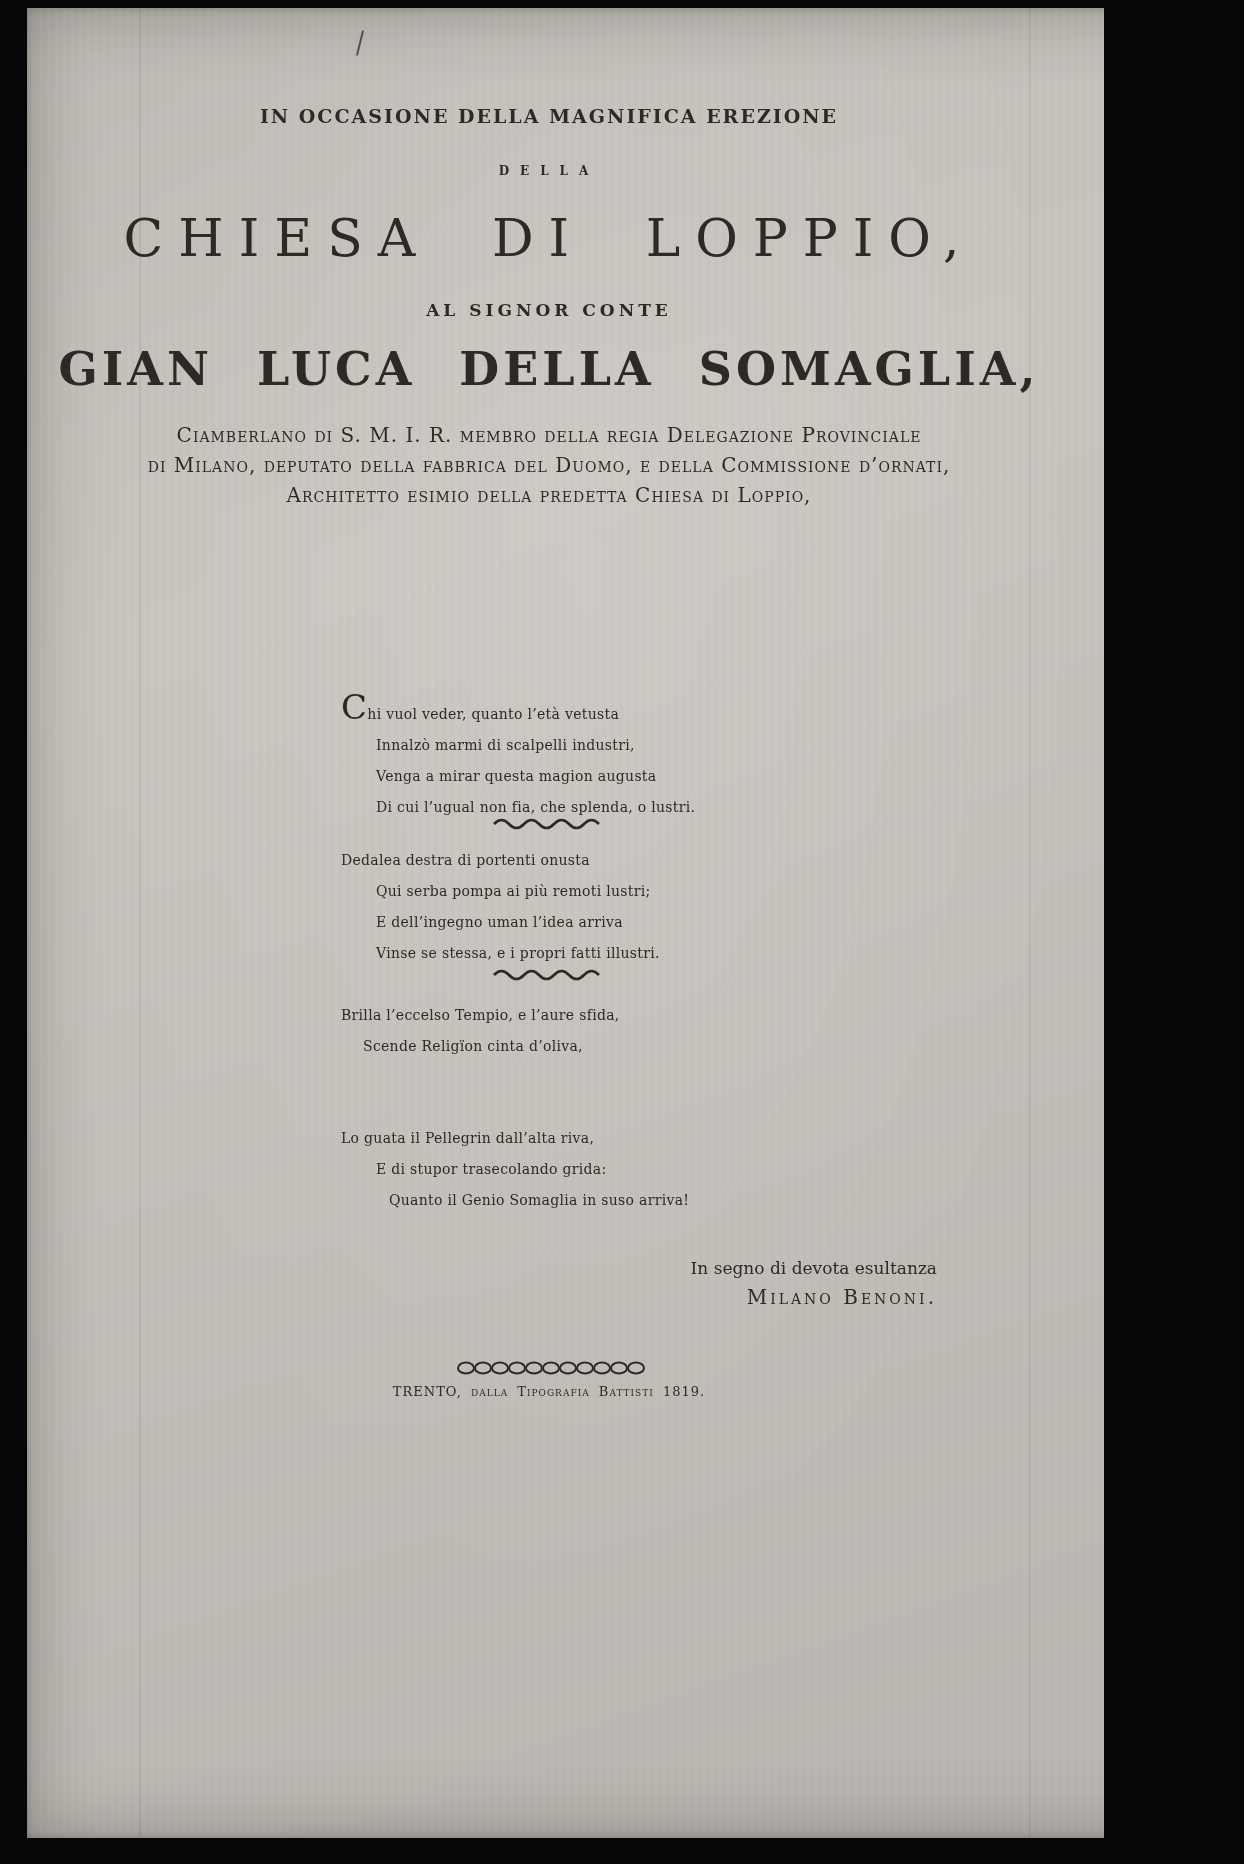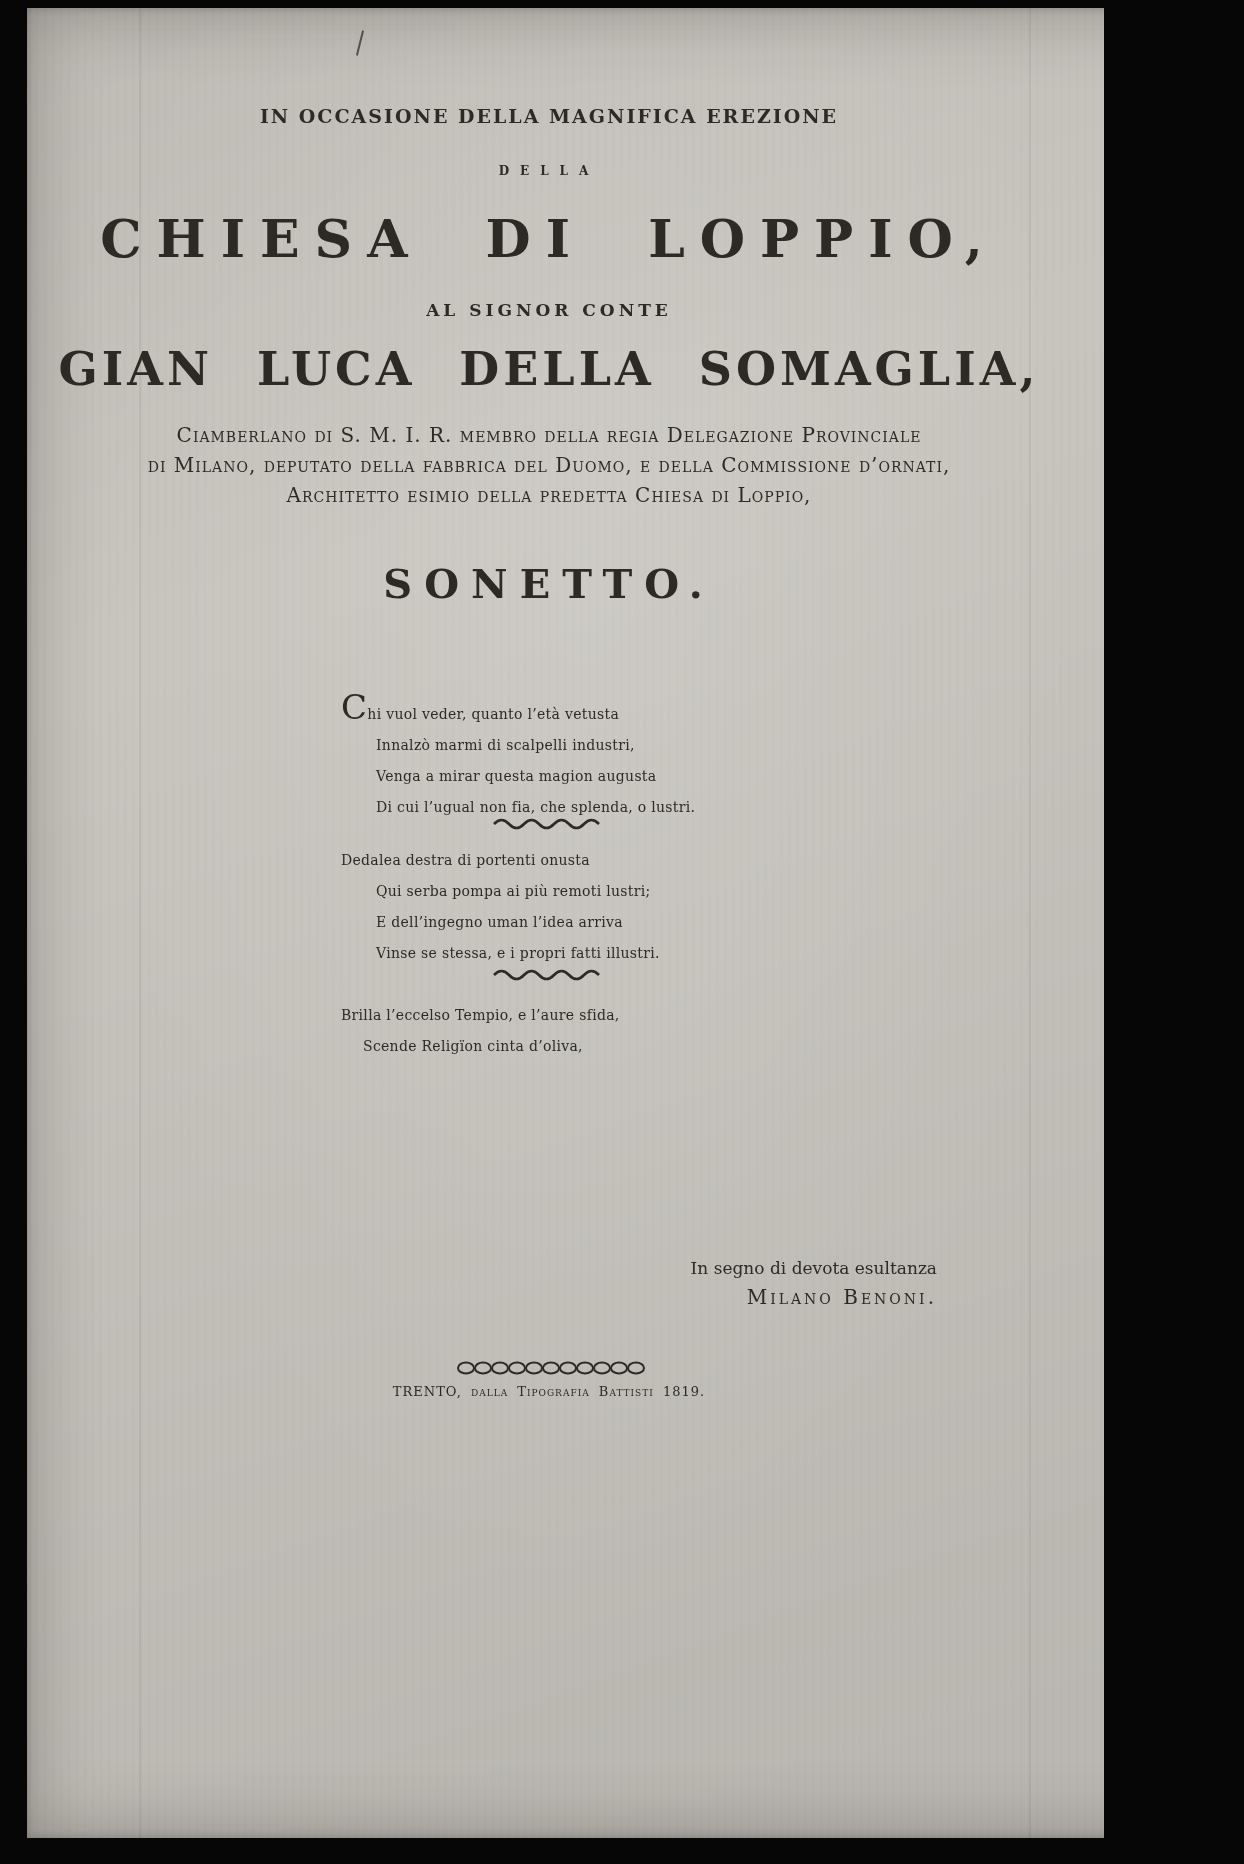--- a/index.html
+++ b/index.html
@@ -64,21 +64,21 @@
   }
   .della {
     top: 156px;
     font-size: 12px;
     font-weight: bold;
     letter-spacing: 11px;
   }
   .title-church {
     top: 200px;
     font-size: 52px;
-    font-weight: bold;
+    font-weight: normal;
     letter-spacing: 15px;
     word-spacing: 30px;
     white-space: nowrap;
   }
   .al-signor {
     top: 292px;
     font-size: 17px;
     font-weight: bold;
     letter-spacing: 4px;
   }
@@ -179,21 +179,20 @@
     <div class="centered al-signor">AL SIGNOR CONTE</div>
 
     <div class="centered title-name">GIAN LUCA DELLA SOMAGLIA,</div>
 
     <div class="centered dedication">
       <div class="line">Ciamberlano di S. M. I. R. membro della regia Delegazione Provinciale</div>
       <div class="line">di Milano, deputato della fabbrica del Duomo, e della Commissione d’ornati,</div>
       <div class="line">Architetto esimio della predetta Chiesa di Loppio,</div>
     </div>
 
-    <div class="centered sonetto">SONETTO.</div>
 
     <div class="stanza stanza-1">
       <div class="line">Chi vuol veder, quanto l’età vetusta</div>
       <div class="line ind-m">Innalzò marmi di scalpelli industri,</div>
       <div class="line ind-m">Venga a mirar questa magion augusta</div>
       <div class="line ind-m">Di cui l’ugual non fia, che splenda, o lustri.</div>
     </div>
 
     <div class="divider divider-1">
       <svg width="120" height="16" viewBox="0 0 120 16">
@@ -212,20 +211,25 @@
       <svg width="120" height="16" viewBox="0 0 120 16">
         <path d="M3 8 q7.5 -8 15 0 t15 0 t15 0 t15 0 t15 0 t15 0 t15 0" stroke="#2d2a26" stroke-width="2.6" fill="none"></path>
       </svg>
     </div>
 
     <div class="stanza stanza-3">
       <div class="line">Brilla l’eccelso Tempio, e l’aure sfida,</div>
       <div class="line ind-s">Scende Religïon cinta d’oliva,</div>
     </div>
 
+    <div class="stanza stanza-4">
+      <div class="line">Lo guata il Pellegrin dall’alta riva,</div>
+      <div class="line ind-m">E di stupor trasecolando grida:</div>
+      <div class="line ind-l">Quanto il Genio Somaglia in suso arriva!</div>
+    </div>
 
     <div class="signature">
       <div class="sig-note">In segno di devota esultanza</div>
       <div class="sig-name">Milano Benoni.</div>
     </div>
 
     <div class="chain-ornament">
       <svg width="190" height="16" viewBox="0 0 190 16">
         <g fill="none" stroke="#2d2a26" stroke-width="2">
           <ellipse cx="10" cy="8" rx="8" ry="5.5"></ellipse>

